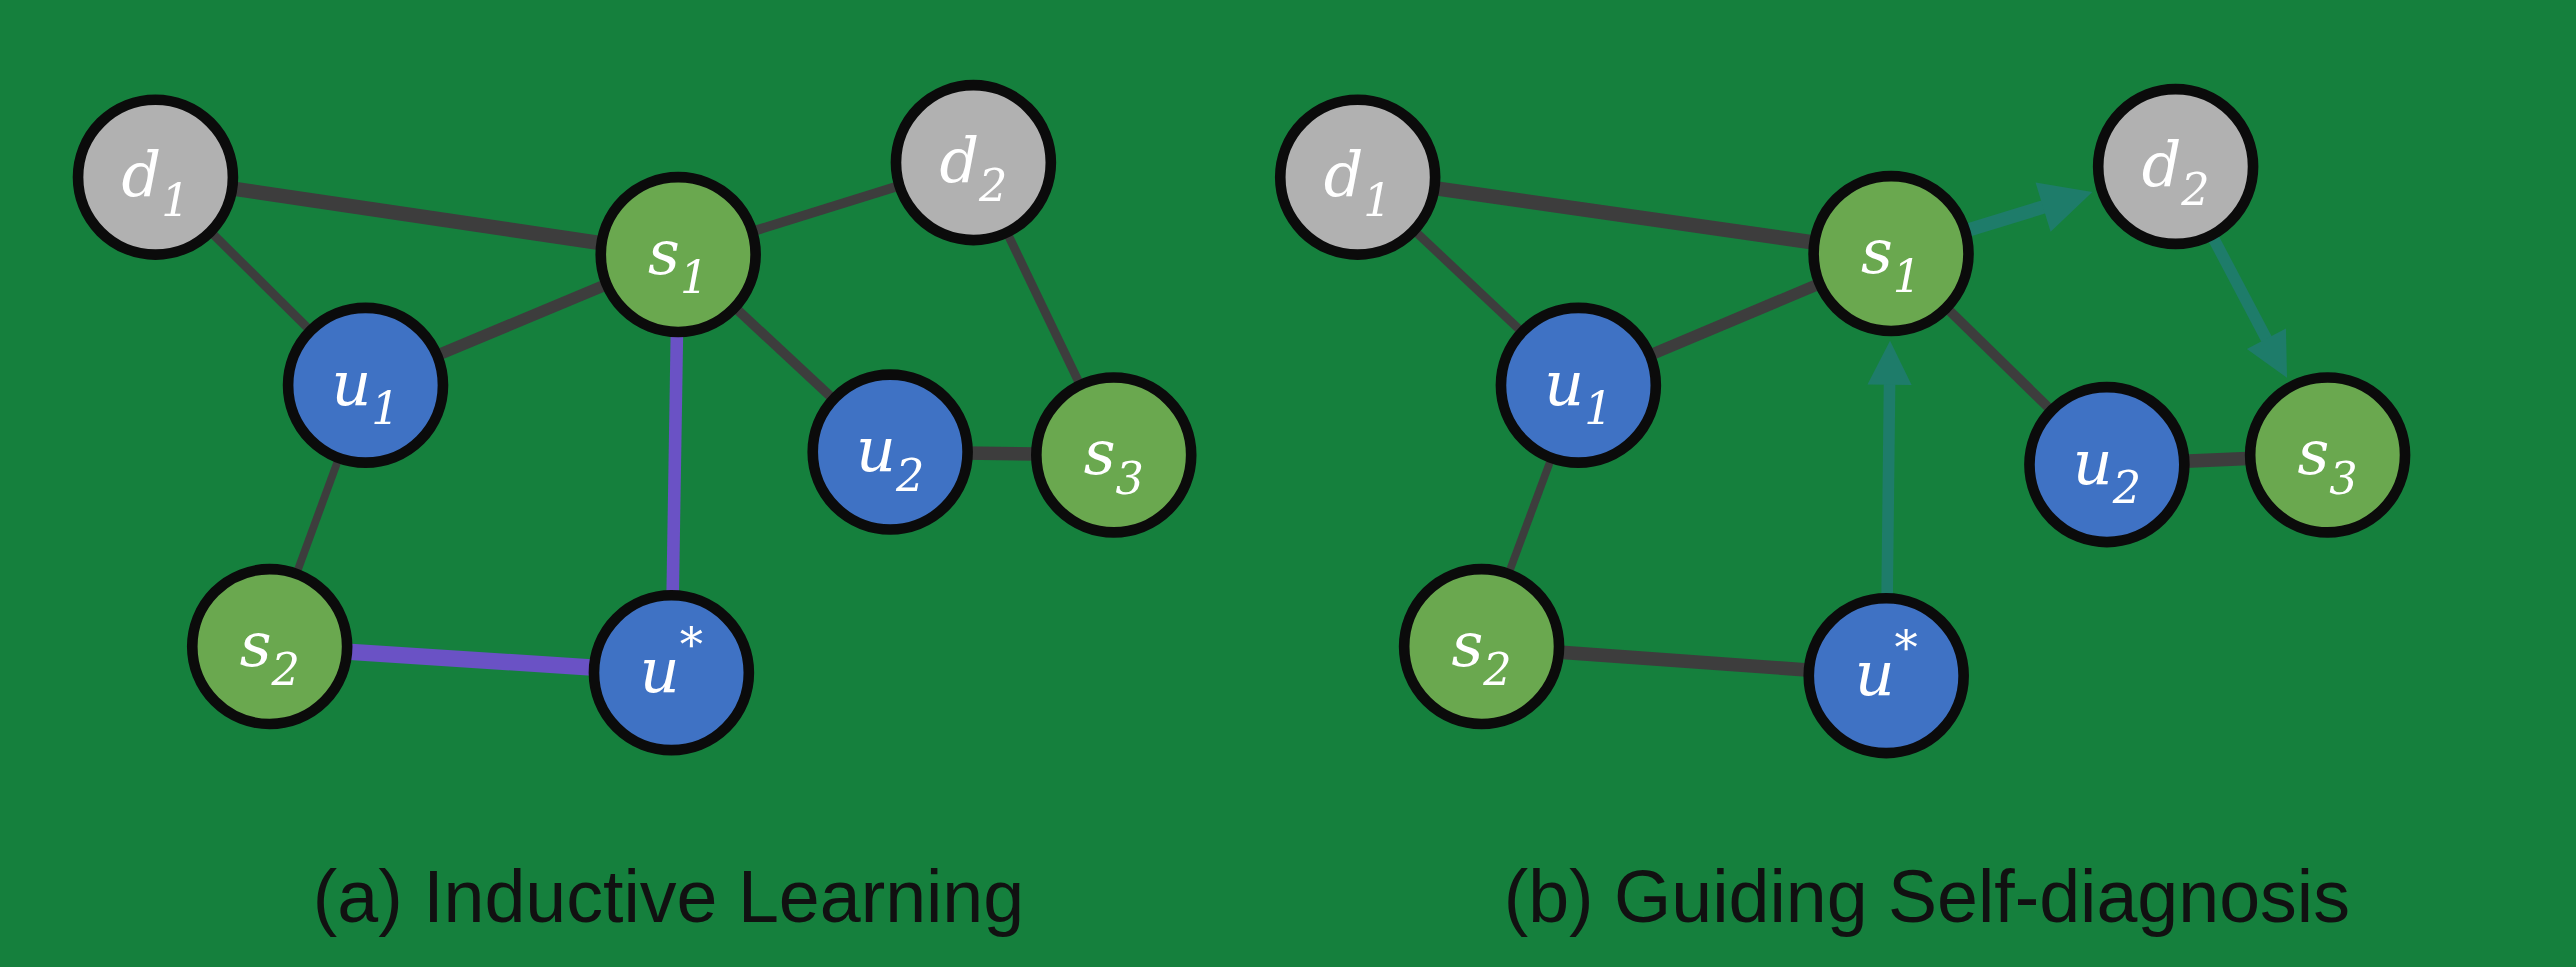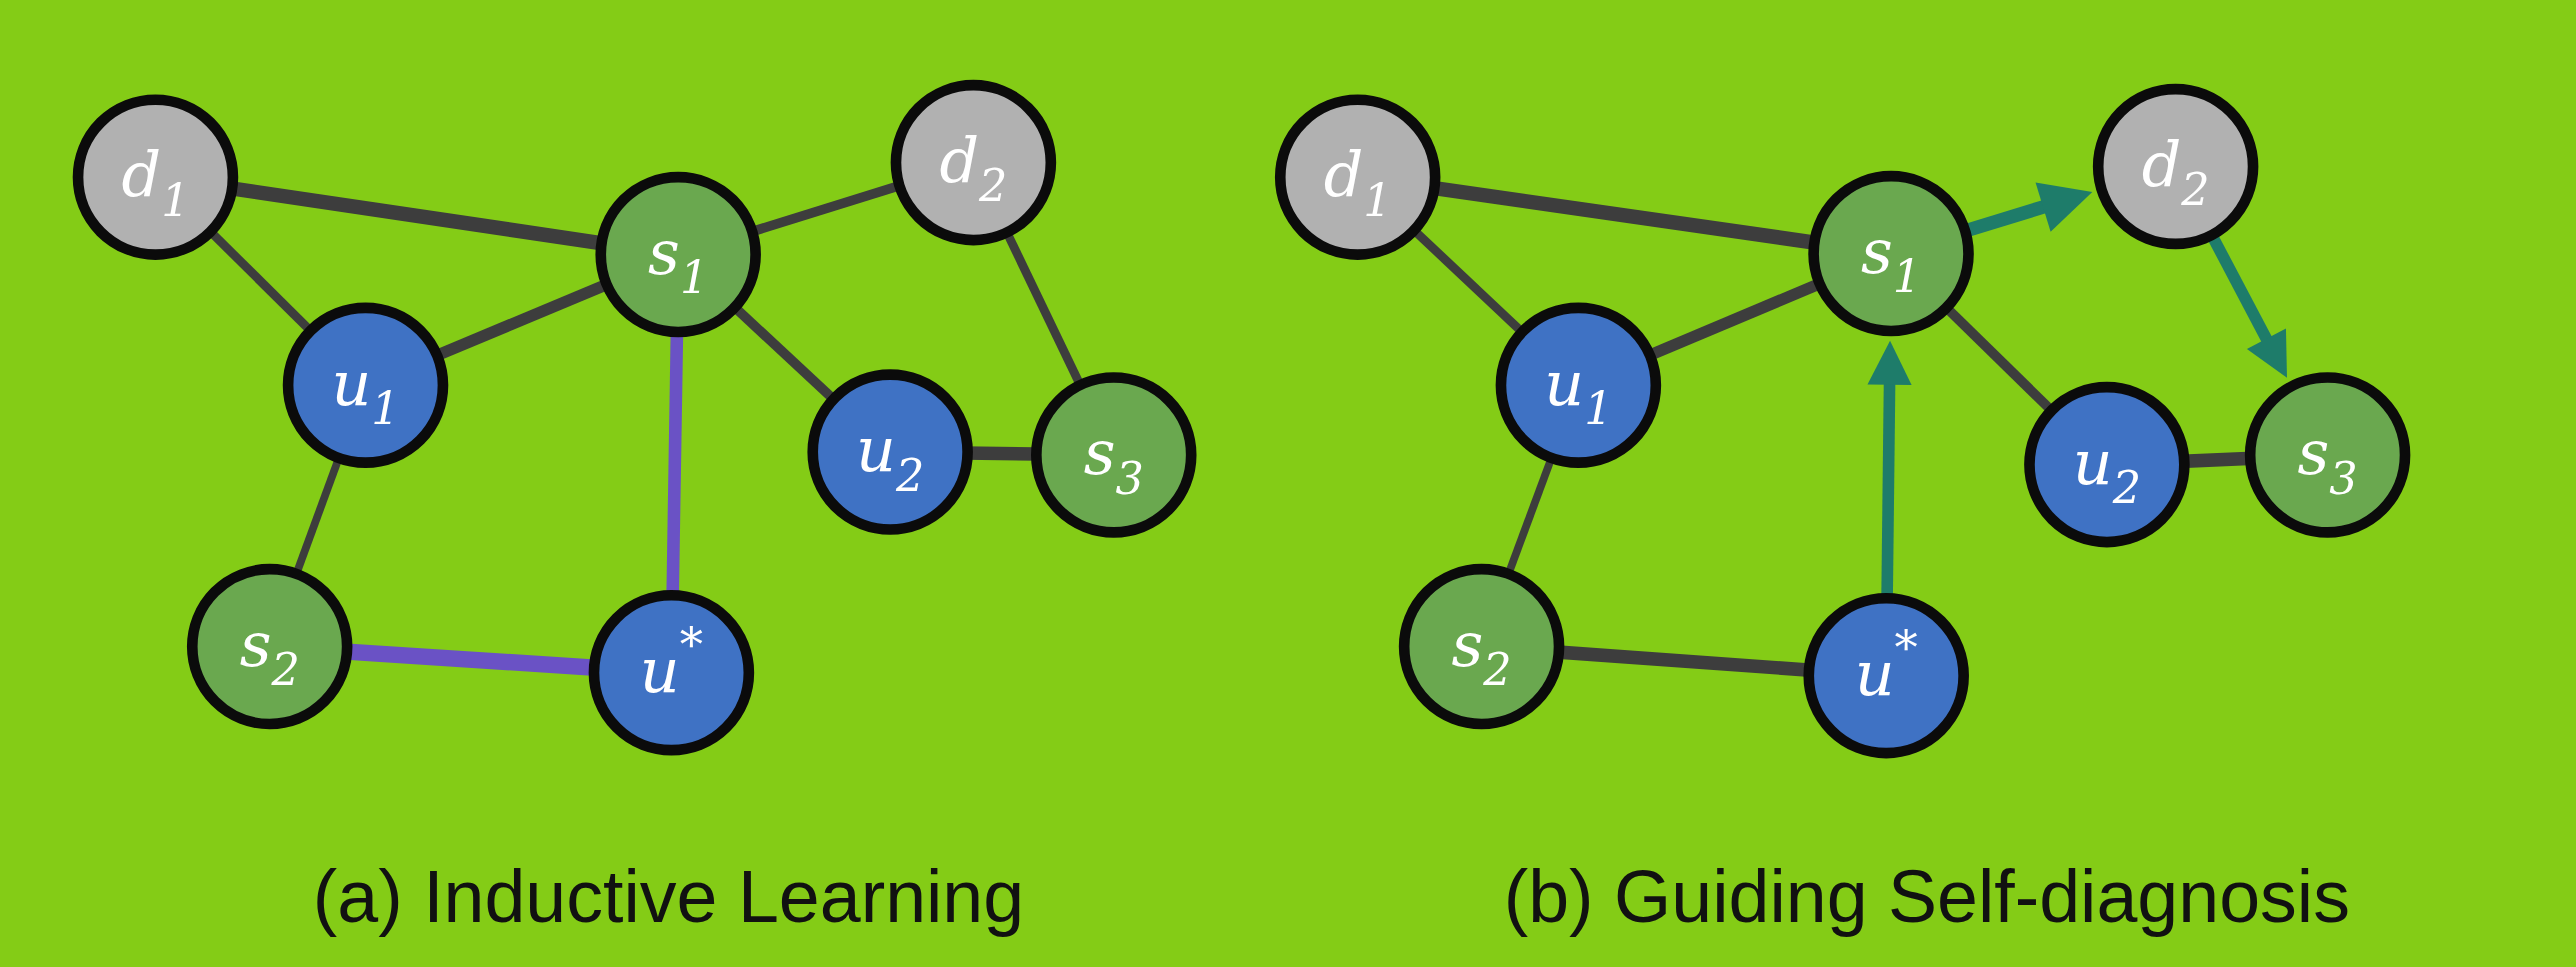--- a/index.html
+++ b/index.html
@@ -4,21 +4,21 @@
 <style>
   html, body {
     margin: 0;
     padding: 0;
     background: #ffffff;
   }
   .stage {
     position: relative;
     width: 2576px;
     height: 967px;
-    background: #84cc16;
+    background: #15803d;
     overflow: hidden;
     font-family: "Liberation Sans", sans-serif;
   }
   svg.graph-canvas {
     position: absolute;
     inset: 0;
     width: 2576px;
     height: 967px;
     display: block;
   }

